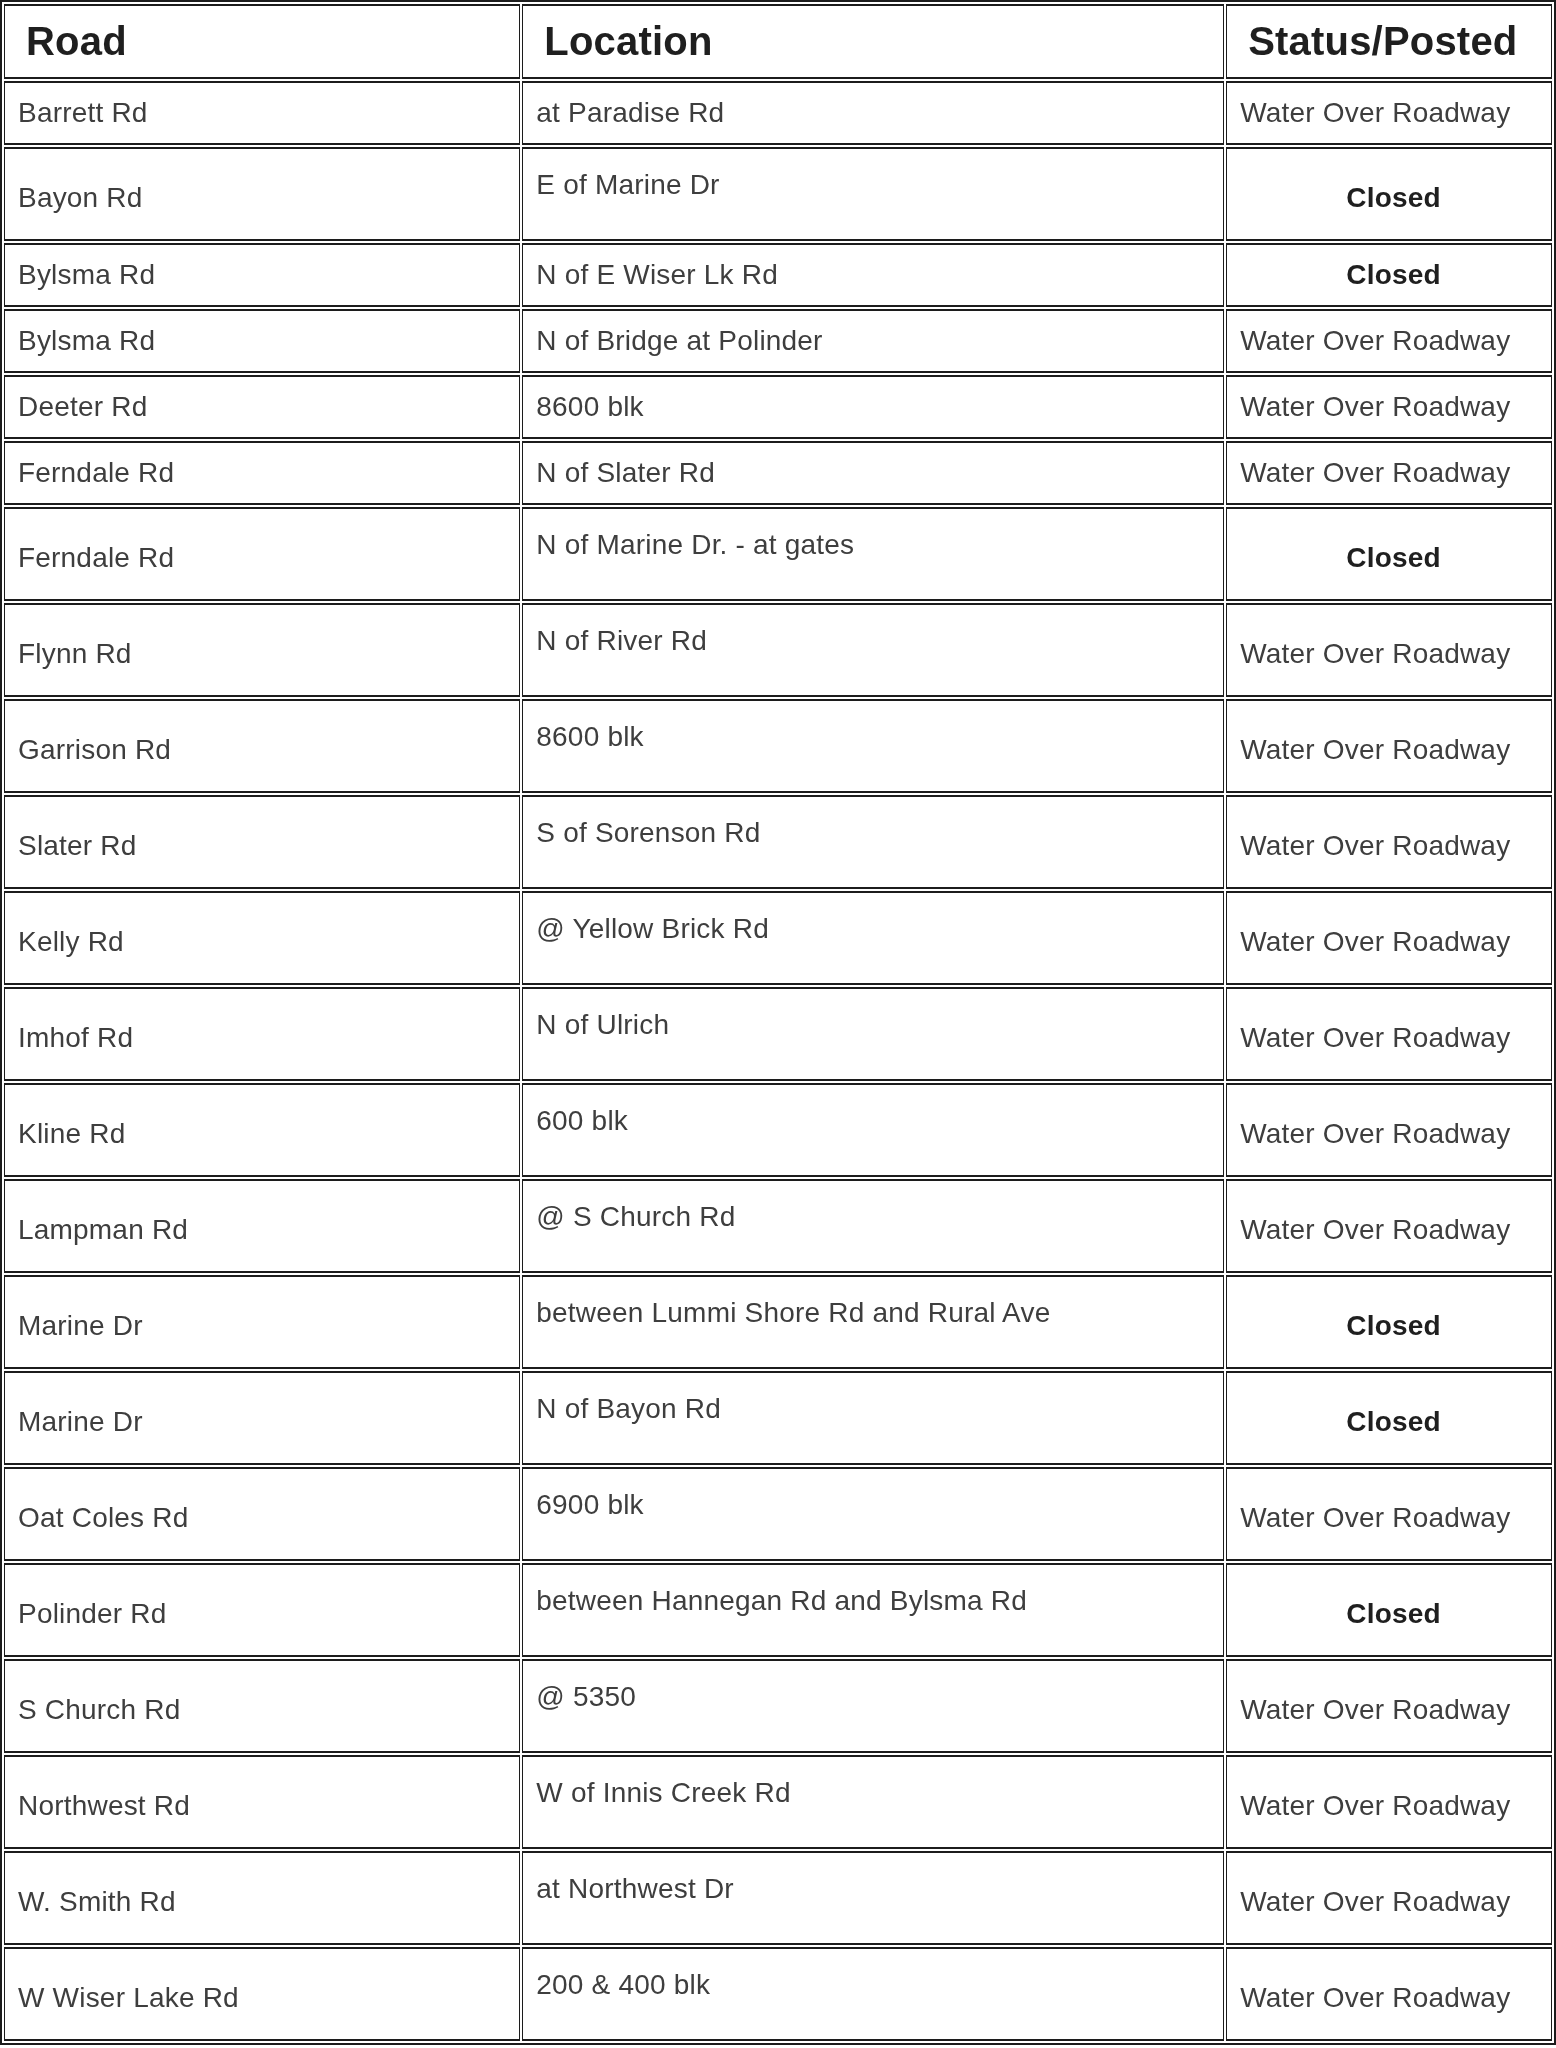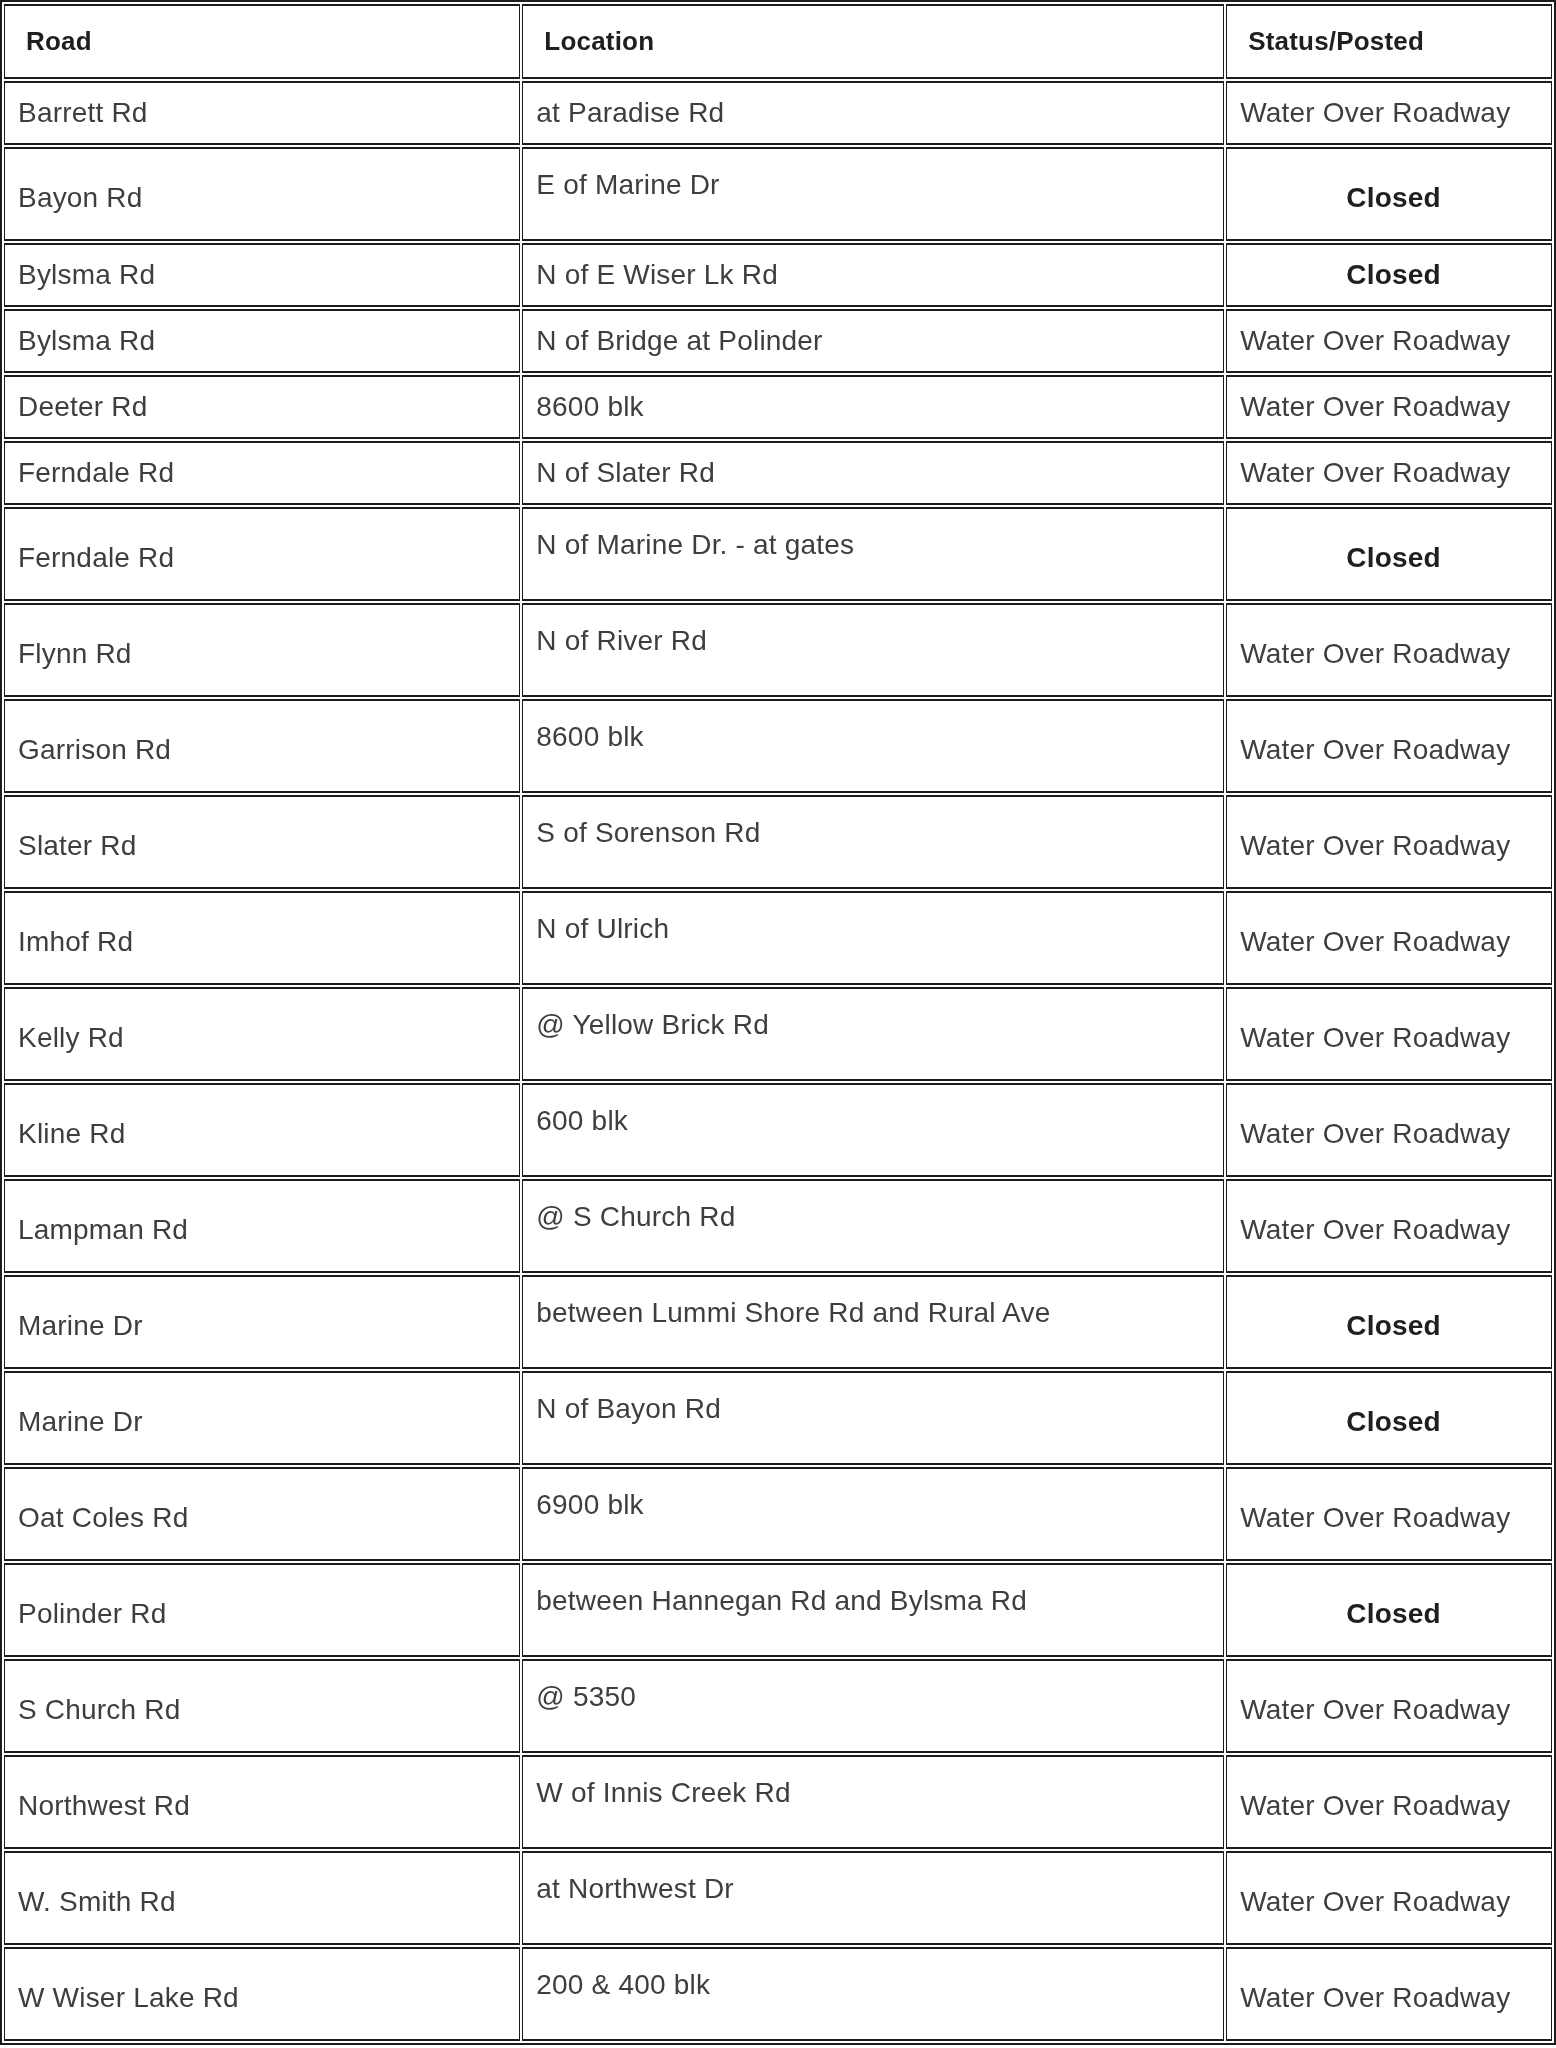--- a/index.html
+++ b/index.html
@@ -26,21 +26,21 @@
     border-style: solid;
     border-color: #1c1c1c;
     border-width: 2px 1px;
     background: #ffffff;
     vertical-align: middle;
     overflow: hidden;
     white-space: nowrap;
   }
   th {
     text-align: left;
-    font-size: 26px;
+    font-size: 40px;
     font-weight: bold;
     color: #1f1f1f;
     height: 71px;
     padding: 0 4px 0 21px;
     letter-spacing: 0.2px;
   }
   td {
     font-size: 28px;
     color: #3e3e3e;
     padding: 0 4px 0 13px;
@@ -119,27 +119,27 @@
         <td data-name="road-cell">Garrison Rd</td>
         <td data-name="location-cell">8600 blk</td>
         <td data-name="status-cell">Water Over Roadway</td>
       </tr>
       <tr data-name="table-row" class="row-tall">
         <td data-name="road-cell">Slater Rd</td>
         <td data-name="location-cell">S of Sorenson Rd</td>
         <td data-name="status-cell">Water Over Roadway</td>
       </tr>
       <tr data-name="table-row" class="row-tall">
-        <td data-name="road-cell">Imhof Rd</td>
-        <td data-name="location-cell">N of Ulrich</td>
+        <td data-name="road-cell">Kelly Rd</td>
+        <td data-name="location-cell">@ Yellow Brick Rd</td>
         <td data-name="status-cell">Water Over Roadway</td>
       </tr>
       <tr data-name="table-row" class="row-tall">
-        <td data-name="road-cell">Kelly Rd</td>
-        <td data-name="location-cell">@ Yellow Brick Rd</td>
+        <td data-name="road-cell">Imhof Rd</td>
+        <td data-name="location-cell">N of Ulrich</td>
         <td data-name="status-cell">Water Over Roadway</td>
       </tr>
       <tr data-name="table-row" class="row-tall">
         <td data-name="road-cell">Kline Rd</td>
         <td data-name="location-cell">600 blk</td>
         <td data-name="status-cell">Water Over Roadway</td>
       </tr>
       <tr data-name="table-row" class="row-tall">
         <td data-name="road-cell">Lampman Rd</td>
         <td data-name="location-cell">@ S Church Rd</td>

